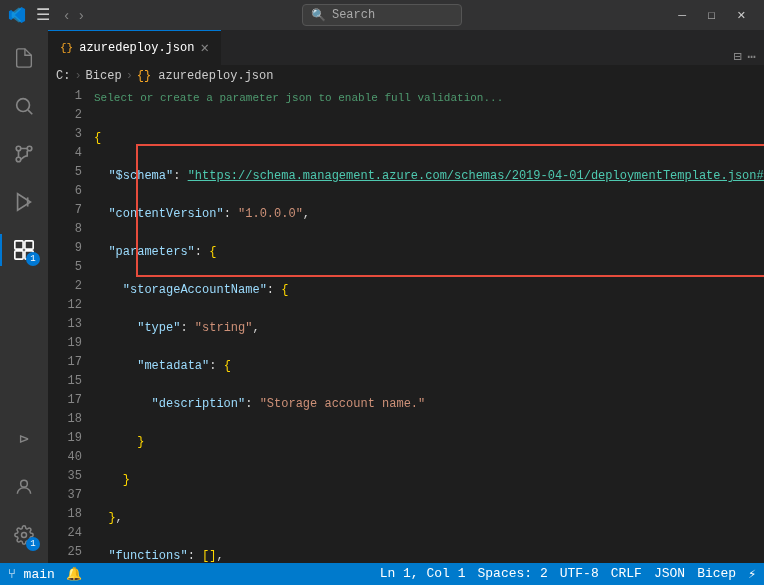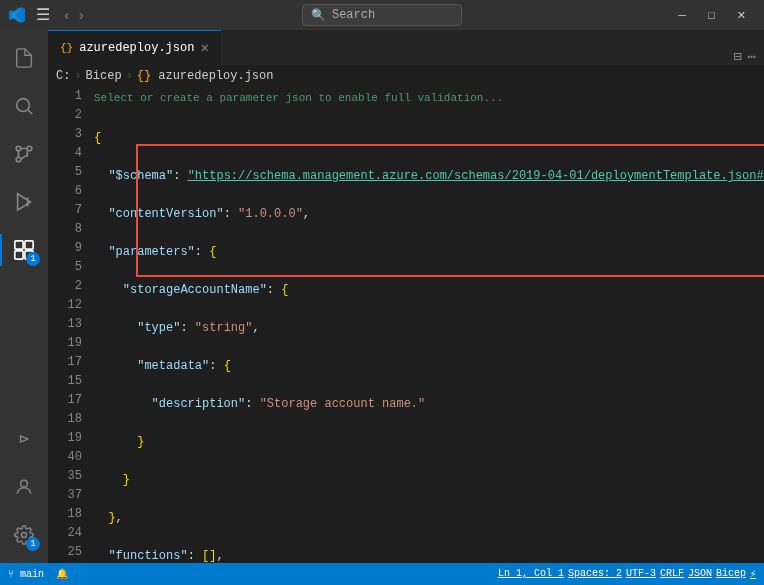--- a/index.html
+++ b/index.html
@@ -273,30 +273,29 @@
       z-index: 10;
     }
 
     
     .status-bar {
       height: 22px;
       background: #007acc;
       display: flex;
       align-items: center;
       padding: 0 8px;
-      font-size: 10px;
+      font-size: 13px;
       color: #fff;
       flex-shrink: 0;
       gap: 12px;
     }
     .status-right {
       margin-left: auto;
       display: flex;
-      gap: 4px;
-      text-decoration: underline;
+      gap: 12px;
     }
     .code-col {
       display: flex;
       flex-direction: column;
       flex: 1;
       position: relative;
     }
   </style>
 </head>
 <body>
@@ -478,19 +477,19 @@
 
   </div>
 </div>
 
 <div class="status-bar">
   <span>⑂ main</span>
   <span>🔔</span>
   <div class="status-right">
     <span>Ln 1, Col 1</span>
     <span>Spaces: 2</span>
-    <span>UTF-3</span>
+    <span>UTF-8</span>
     <span>CRLF</span>
     <span>JSON</span>
     <span>Bicep</span>
     <span>⚡</span>
   </div>
 </div>
 
 </body></html>

